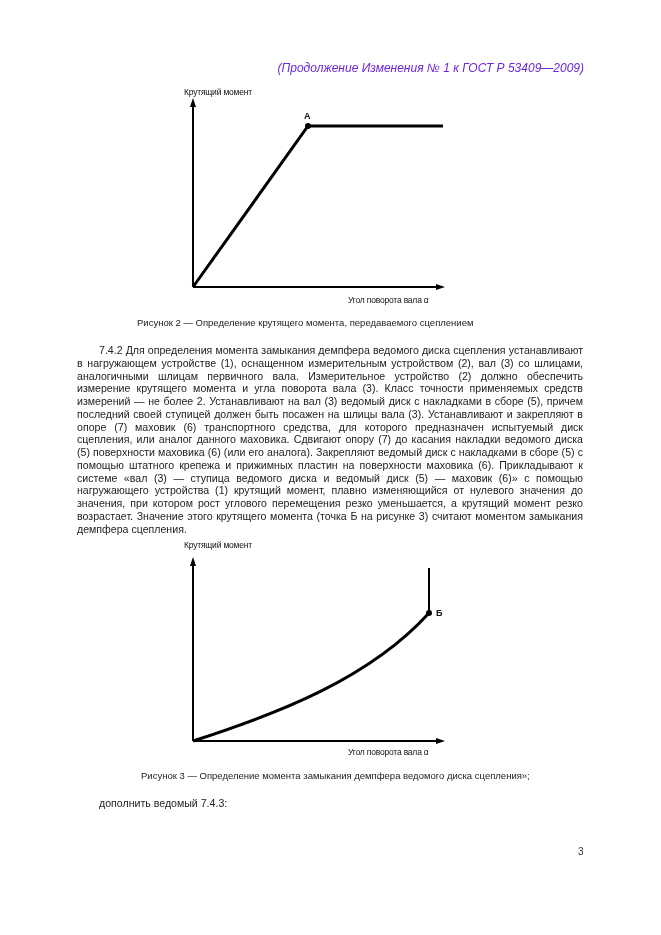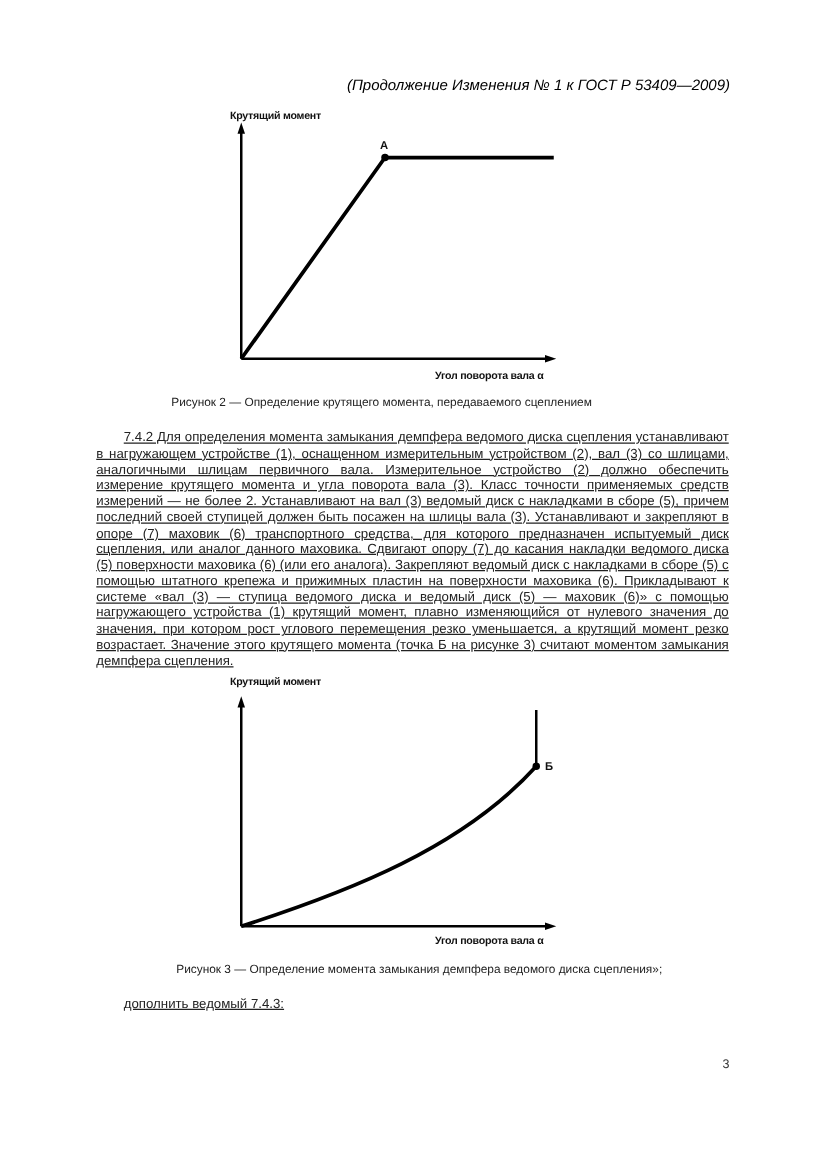--- a/index.html
+++ b/index.html
@@ -1,26 +1,26 @@
 <!DOCTYPE html>
 <html><head>
 <meta charset="utf-8">
 <style>
   html, body { margin:0; padding:0; background:#ffffff; }
   body { width:661px; height:935px; position:relative; overflow:hidden;
          font-family:"Liberation Sans", sans-serif; color:#1a1a1a; }
-  .header { position:absolute; right:77px; top:61px; font-style:italic; font-size:12px; color:#000000; }
+  .header { position:absolute; right:77px; top:61px; font-style:italic; font-size:12px; color:#6d28d9; }
   .fig { position:absolute; }
   .fig svg { display:block; }
-  .ax-label { position:absolute; font-size:8.5px; font-weight:bold; color:#111; white-space:nowrap; letter-spacing:-0.2px; }
+  .ax-label { position:absolute; font-size:8.5px; font-weight:normal; color:#111; white-space:nowrap; letter-spacing:-0.2px; }
   .pt-label { position:absolute; font-size:9px; font-weight:bold; color:#111; }
   .caption { position:absolute; font-size:9.5px; color:#222; white-space:nowrap; }
   .para { position:absolute; left:77px; width:506px; font-size:10.6px; line-height:12.75px; text-align:justify; color:#222; }
   .para p { margin:0; }
-  .indent { text-indent:22px;text-decoration:underline; }
+  .indent { text-indent:22px; }
   .page-num { position:absolute; left:578px; top:846px; font-size:10px; color:#333; }
 </style>
 </head>
 <body>
 
 <div class="header">(Продолжение Изменения № 1 к ГОСТ Р 53409—2009)</div>
 
 <div class="fig" style="left:170px; top:85px; width:290px; height:220px;">
   <div class="ax-label" style="left:14px; top:2px;">Крутящий момент</div>
   <svg width="290" height="220">

